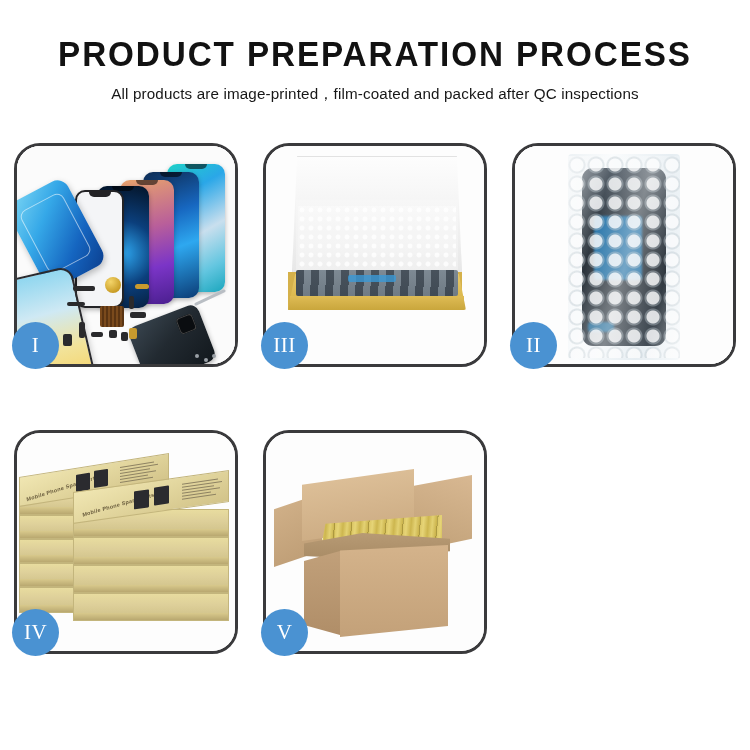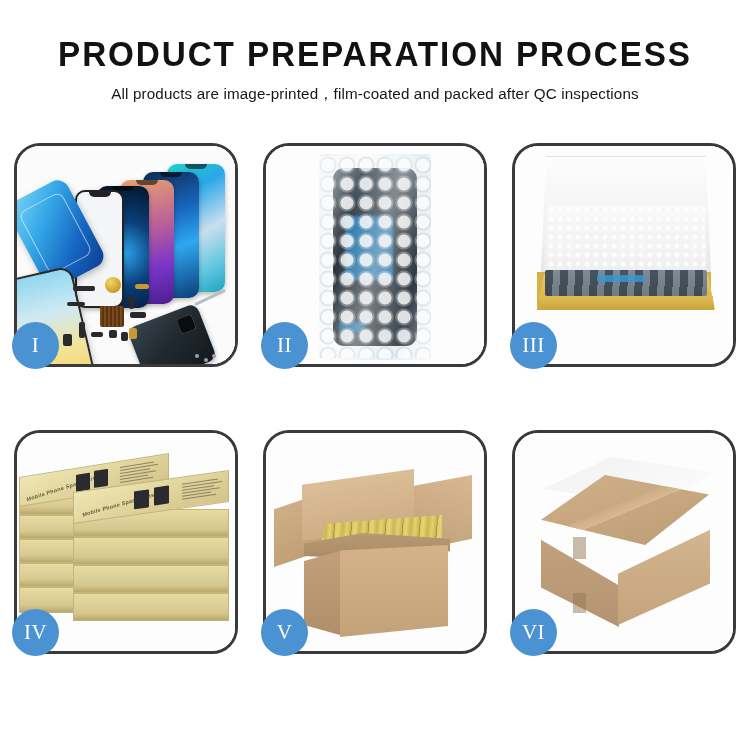--- a/index.html
+++ b/index.html
@@ -351,41 +351,41 @@
           <i style="left:9px;top:4px;"></i>
         <i style="left:17px;top:0;"></i>
       </div>
       <div class="part" style="left:176px;top:150px;width:34px;height:3px;background:#b9bec4;transform:rotate(-25deg);"></div>
     </div>
     <div class="badge">I</div>
   </div>
 
   <div class="panel">
     <div class="clip">
-      <div class="bw-bg"></div>
-      <div class="bw-sleeve"></div>
-      <div class="bw-item"></div>
-      <div class="bubbles"></div>
-      <div class="bw-gloss"></div>
-    </div>
-    <div class="badge">II</div>
-  </div>
-
-  <div class="panel">
-    <div class="clip">
       <div class="b3-lid"></div>
       <div class="b3-inner"></div>
       <div class="b3-foam"></div>
       <div class="b3-sideL"></div>
         <div class="b3-sideR"></div>
       <div class="b3-tray"></div>
       <div class="b3-contents"></div>
       <div class="b3-front"></div>
     </div>
     <div class="badge">III</div>
+  </div>
+
+  <div class="panel">
+    <div class="clip">
+      <div class="bw-bg"></div>
+      <div class="bw-sleeve"></div>
+      <div class="bw-item"></div>
+      <div class="bubbles"></div>
+      <div class="bw-gloss"></div>
+    </div>
+    <div class="badge">II</div>
   </div>
 
   <div class="panel">
     <div class="clip">
       <div class="stack">
 
         <div class="kbox" style="left:2px;top:58px;width:96px;height:24px;">
             <span class="edge"></span>
           </div>
         <div class="kbox" style="left:2px;top:82px;width:96px;height:24px;">
@@ -453,26 +453,14 @@
       <div class="c5-flapR"></div>
       <div class="c5-inside"></div>
       <div class="c5-inside2"></div>
       <div class="c5-rim"></div>
       <div class="c5-bodyR"></div>
       <div class="c5-bodyL"></div>
     </div>
     <div class="badge">V</div>
   </div>
 
-  <div class="panel">
-    <div class="clip">
-      <div class="c6-shadow"></div>
-      <div class="c6-top"></div>
-      <div class="c6-tape"></div>
-      <div class="c6-left"></div>
-      <div class="c6-right"></div>
-      <div class="c6-flapmark" style="left:58px;top:104px;width:13px;height:22px;"></div>
-      <div class="c6-flapmark" style="left:58px;top:160px;width:13px;height:20px;"></div>
-    </div>
-    <div class="badge">VI</div>
-  </div>
 
 </div>
 
 </body></html>

